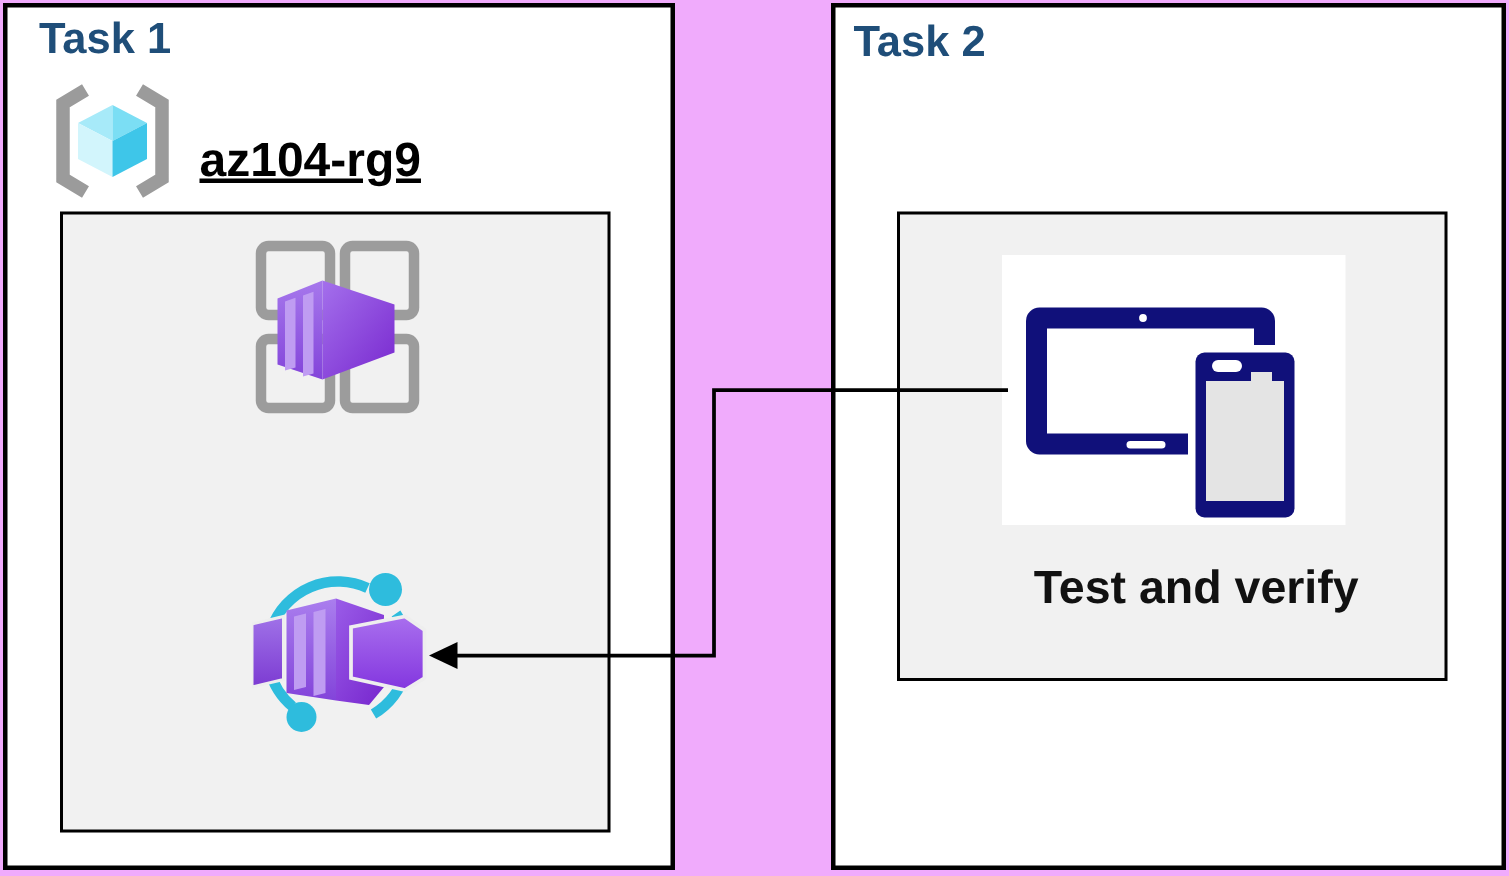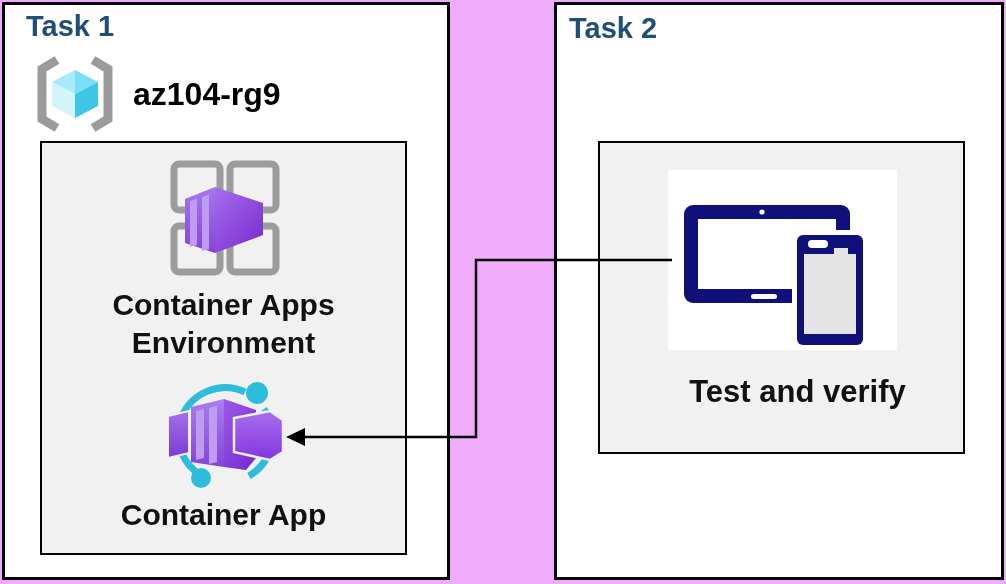--- a/index.html
+++ b/index.html
@@ -41,21 +41,21 @@
     <svg width="90" height="78" viewBox="0 0 90 78">
       <path d="M 27 5 L 12 14 L 12 64 L 27 73" fill="none" stroke="#9b9b9b" stroke-width="9"></path>
       <path d="M 63 5 L 78 14 L 78 64 L 63 73" fill="none" stroke="#9b9b9b" stroke-width="9"></path>
       <polygon points="45,15 22,27 45,39" fill="#a7eaf9"></polygon>
       <polygon points="45,15 68,27 45,39" fill="#7bdef4"></polygon>
       <polygon points="22,27 45,39 45,63 22,51" fill="#d2f5fc"></polygon>
       <polygon points="68,27 45,39 45,63 68,51" fill="#3ec6e9"></polygon>
     </svg>
   </div>
 
-  <div class="rg-label" style="left:133px;top:76px;">az104-rg9</div>
+  <div class="rg-label" style="left:133px;top:88px;text-decoration:underline;">az104-rg9</div>
 
   <div class="inner-box" style="left:40px;top:141px;width:367px;height:414px;"></div>
 
   <div class="abs" style="left:167px;top:157px;width:116px;height:122px;">
     <svg width="116" height="122" viewBox="0 0 116 122">
       <defs>
         <linearGradient id="gEnvFront" x1="0" y1="0" x2="0" y2="1">
           <stop offset="0" stop-color="#a678ec"></stop>
             <stop offset="1" stop-color="#8344da"></stop>
         </linearGradient>
@@ -70,24 +70,20 @@
         <rect x="7" y="69" width="46" height="46" rx="5"></rect>
         <rect x="63" y="69" width="46" height="46" rx="5"></rect>
       </g>
       <polygon points="48,30 96,46 96,78 48,96" fill="url(#gEnvBody)"></polygon>
       <polygon points="18,42 18,86 48,96 48,30" fill="url(#gEnvFront)"></polygon>
       <polygon points="23,44 30,41.5 30,88 23,90" fill="#bf9cf2"></polygon>
       <polygon points="35,40 42,37.5 42,92 35,94" fill="#bf9cf2"></polygon>
     </svg>
   </div>
 
-  <div class="icon-label" style="left:40px;top:286px;width:367px;">
-    <div>Container Apps</div>
-    <div>Environment</div>
-  </div>
 
   <div class="abs" style="left:168px;top:378px;width:120px;height:114px;">
     <svg width="120" height="114" viewBox="0 0 120 114">
       <defs>
         <linearGradient id="gAppFront" x1="0" y1="0" x2="0" y2="1">
           <stop offset="0" stop-color="#aa7eee"></stop>
             <stop offset="1" stop-color="#8344da"></stop>
         </linearGradient>
         <linearGradient id="gAppBody" x1="0" y1="0" x2="0.8" y2="1">
           <stop offset="0" stop-color="#9a5ce8"></stop>
@@ -111,21 +107,20 @@
       <circle cx="33" cy="100" r="10" fill="#2ebcdd"></circle>
       <polygon points="56,21 88,32 88,80 78,92 56,89" fill="url(#gAppBody)"></polygon>
       <polygon points="0,38 21,33 21,75 0,80" fill="url(#gAppLeft)" stroke="#eeeeee" stroke-width="2"></polygon>
       <polygon points="23,29 56,21 56,89 23,84" fill="url(#gAppFront)"></polygon>
       <polygon points="28,33 36,31 36,80 28,82" fill="#bf9cf2"></polygon>
       <polygon points="41,30 49,28 49,84 41,86" fill="#bf9cf2"></polygon>
       <polygon points="66,40 102,33 115,42 115,74 102,82 66,74" fill="url(#gAppRight)" stroke="#eeeeee" stroke-width="2.5"></polygon>
     </svg>
   </div>
 
-  <div class="icon-label" style="left:40px;top:496px;width:367px;">Container App</div>
 
   <div class="task-box" style="left:554px;top:2px;width:450px;height:578px;"></div>
 
   <div class="task-title" style="left:569px;top:12px;">Task 2</div>
 
   <div class="inner-box" style="left:598px;top:141px;width:367px;height:313px;"></div>
 
   <div class="white-plate" style="left:668px;top:170px;width:229px;height:180px;"></div>
 
   <div class="abs" style="left:668px;top:170px;width:229px;height:180px;">

